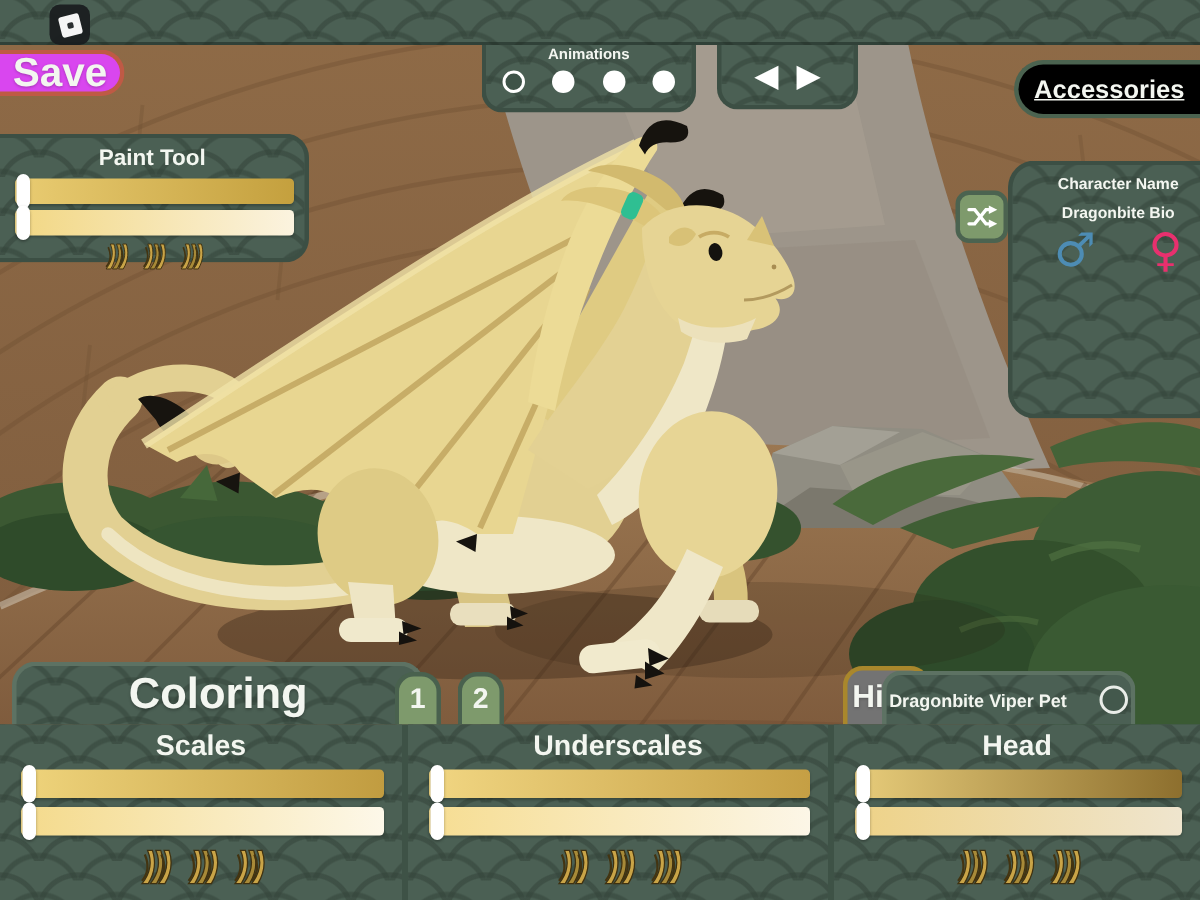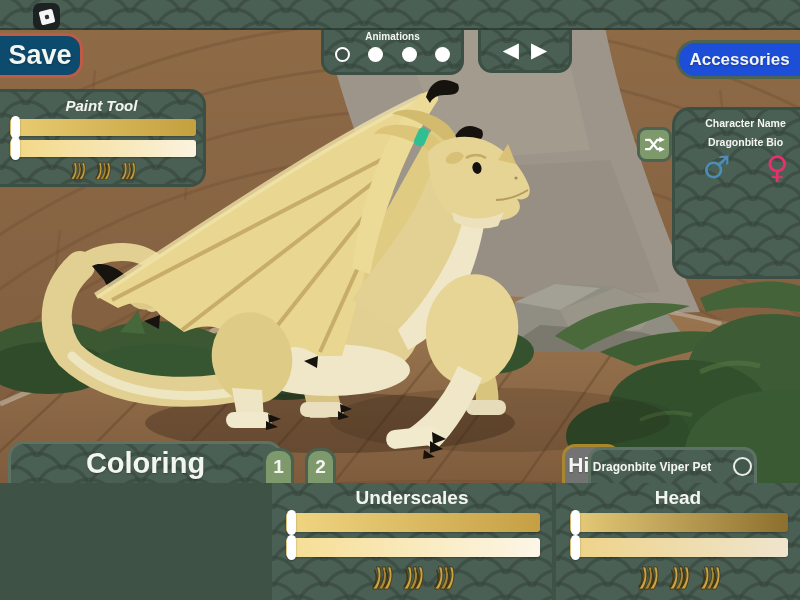--- a/index.html
+++ b/index.html
@@ -25,25 +25,25 @@
   
   .topbar { position:absolute; left:0; top:0; width:800px; height:30px;
     border-bottom:2px solid rgba(28,40,32,.55); }
   .roblox { position:absolute; left:33px; top:3px; width:27px; height:27px;
     background:rgba(25,28,30,.92); border-radius:7px; display:flex; align-items:center; justify-content:center; }
   .roblox-sq { width:14px; height:14px; background:#f5f5f5; border-radius:2px;
     transform:rotate(-14deg); display:flex; align-items:center; justify-content:center; }
   .roblox-hole { width:4px; height:4px; background:rgba(25,28,30,.92); border-radius:1px; }
 
   
-  .btn-save { position:absolute; left:0; top:33px; width:83px; height:45px;
-    background:#0c4a6e; border:3px solid #bf5a45; border-left:none;
+  .btn-save { position:absolute; left:0; top:33px; width:83px; height:31px;
+    background:#d946ef; border:3px solid #bf5a45; border-left:none;
     border-radius:0 16px 16px 0; font-size:27px; display:flex; align-items:center; justify-content:center; }
-  .panel-paint { position:absolute; left:0; top:89px; width:206px; height:98px;
-    border:3px solid #3c4f44; border-left:none; border-radius:0 16px 16px 0;font-style:italic; }
+  .panel-paint { position:absolute; left:0; top:89px; width:206px; height:86px;
+    border:3px solid #3c4f44; border-left:none; border-radius:0 16px 16px 0; }
   .paint-title { position:absolute; left:0; right:0; top:5px; text-align:center; font-size:15px; }
   .cbar { position:absolute; border-radius:3px; box-shadow:0 1px 2px rgba(0,0,0,.25); }
   .cbar .handle { position:absolute; left:1px; top:-3px; width:9px; border-radius:5px;
     background:#fff; box-shadow:0 1px 2px rgba(0,0,0,.35); }
   .paint-bar1 { left:10px; top:27px; width:186px; height:17px; }
   .paint-bar2 { left:10px; top:48px; width:186px; height:17px; }
   .paint-bar1 .handle, .paint-bar2 .handle { height:23px; }
   .claw-row { position:absolute; left:0; right:0; display:flex; justify-content:center; gap:7px; }
   .paint-claws { top:69px; }
   .claw-sm { width:18px; height:20px; }
@@ -55,22 +55,22 @@
   .dots { position:absolute; left:0; right:0; top:17px; display:flex; justify-content:space-between; padding:0 11px; }
   .dot { width:15px; height:15px; border-radius:50%; background:#fff; }
   .dot.active { background:#3e5348; border:2px solid #fff; }
 
   .panel-arrows { position:absolute; left:478px; top:30px; width:94px; height:43px;
     border:3px solid #3c4f44; border-top:none; border-radius:0 0 14px 14px;
     display:flex; align-items:center; justify-content:center; gap:12px; }
   .tri { font-family:"DejaVu Sans", sans-serif; font-size:21px; line-height:1; color:#fff; }
 
   .btn-acc { position:absolute; left:676px; top:40px; width:124px; height:39px;
-    background:#1d4ed8; border:3px solid #4b6350; border-right:none;
-    border-radius:20px 0 0 20px; font-size:17px; display:flex; align-items:center; justify-content:center; }
+    background:#000000; border:3px solid #4b6350; border-right:none;
+    border-radius:20px 0 0 20px; font-size:17px; display:flex; align-items:center; justify-content:center;text-decoration:underline; }
 
   .btn-shuffle { position:absolute; left:637px; top:127px; width:35px; height:35px;
     background:#7e9a6c; border:3px solid #4b6350; border-radius:9px;
     display:flex; align-items:center; justify-content:center; }
 
   .panel-char { position:absolute; left:672px; top:107px; width:144px; height:172px;
     border:3px solid #3c4f44; border-right:none; border-radius:18px 0 0 18px; }
   .char-label { text-align:center; font-size:10.5px; margin-top:7px; }
   .char-field { margin:3px 7px 0 7px; background:#3e5349; border-radius:9px;
     display:flex; align-items:center; justify-content:center; }
@@ -343,20 +343,40 @@
   <div class="btn-page btn-p2">2</div>
   <div class="btn-gold btn-hide txtshadow">Hide</div>
   <div class="tab-pet scalebg">
     <span>Dragonbite Viper Pet</span>
     <span class="pet-radio"></span>
   </div>
   <div class="btn-gold btn-help txtshadow">?</div>
 
   <div class="bottom-strip">
 
+    <div class="csec sec-scales scalebg">
+      <div class="sec-title">Scales</div>
+      <div class="cbar sec-bar1" style="background: linear-gradient(90deg, rgb(239, 212, 124), rgb(193, 156, 64));">
+        <div class="handle"></div>
+      </div>
+      <div class="cbar sec-bar2" style="background: linear-gradient(90deg, rgb(244, 218, 139), rgb(253, 248, 233));">
+        <div class="handle"></div>
+      </div>
+      <div class="claw-row sec-claws">
+        <svg class="claw-lg">
+            <use href="#claw"></use>
+          </svg>
+        <svg class="claw-lg">
+            <use href="#claw"></use>
+          </svg>
+        <svg class="claw-lg">
+            <use href="#claw"></use>
+          </svg>
+      </div>
+    </div>
 
     <div class="csec sec-head scalebg">
       <div class="sec-title">Head</div>
       <div class="cbar sec-bar1" style="background: linear-gradient(90deg, rgb(231, 204, 122), rgb(141, 111, 46));">
         <div class="handle"></div>
       </div>
       <div class="cbar sec-bar2" style="background: linear-gradient(90deg, rgb(238, 210, 135), rgb(239, 229, 206));">
         <div class="handle"></div>
       </div>
       <div class="claw-row sec-claws">

